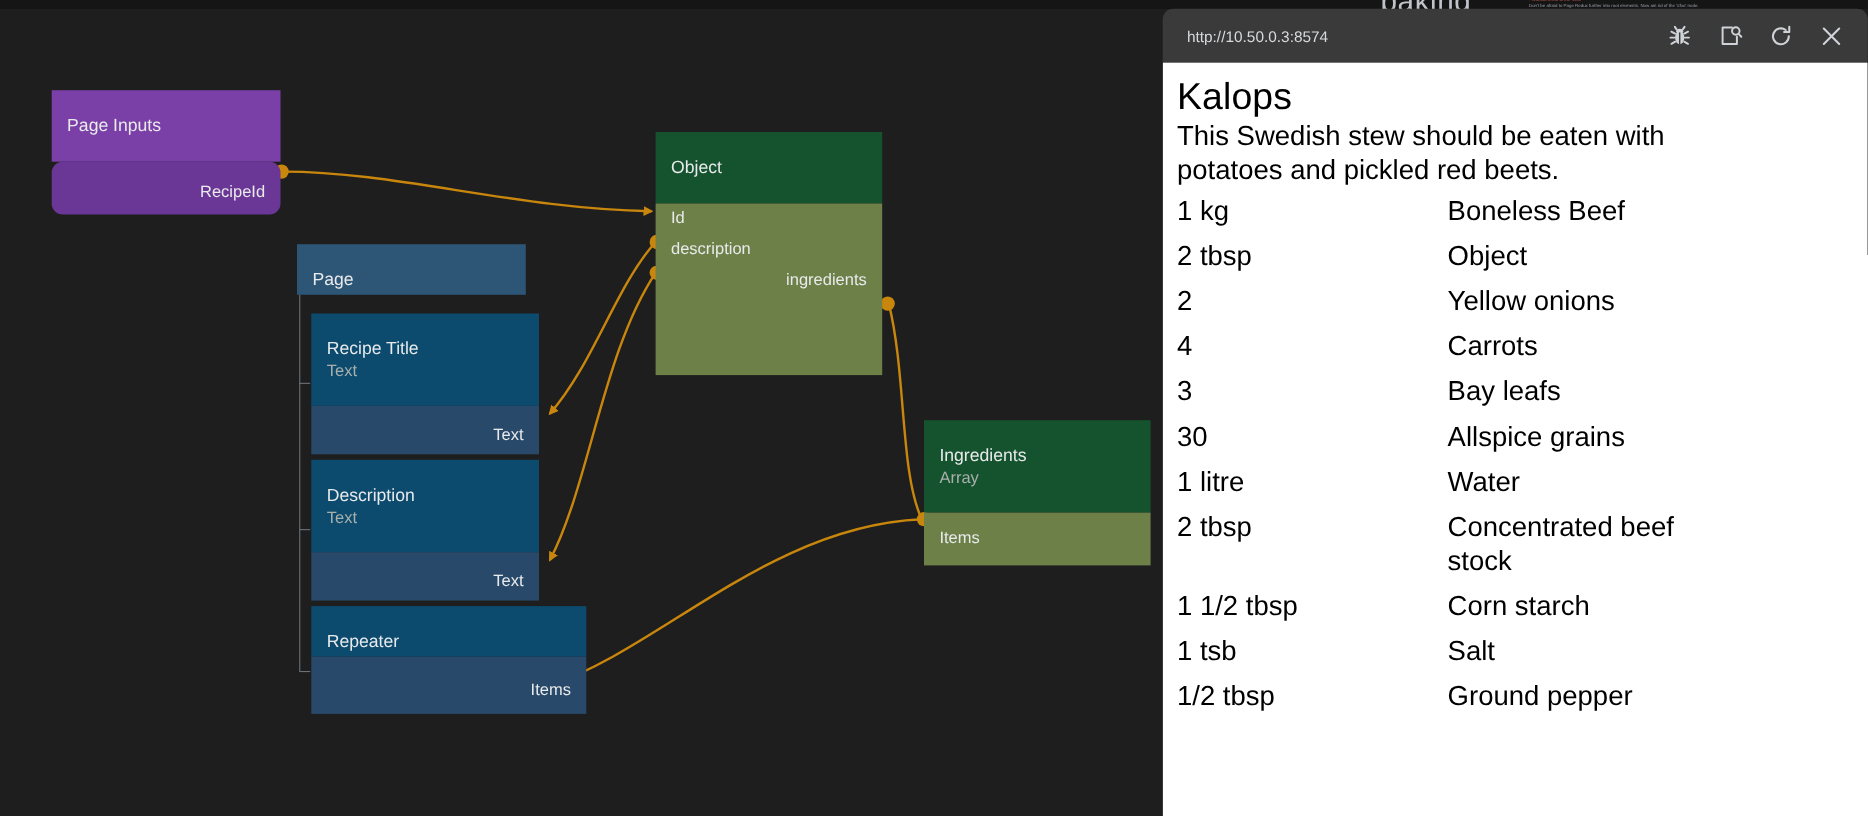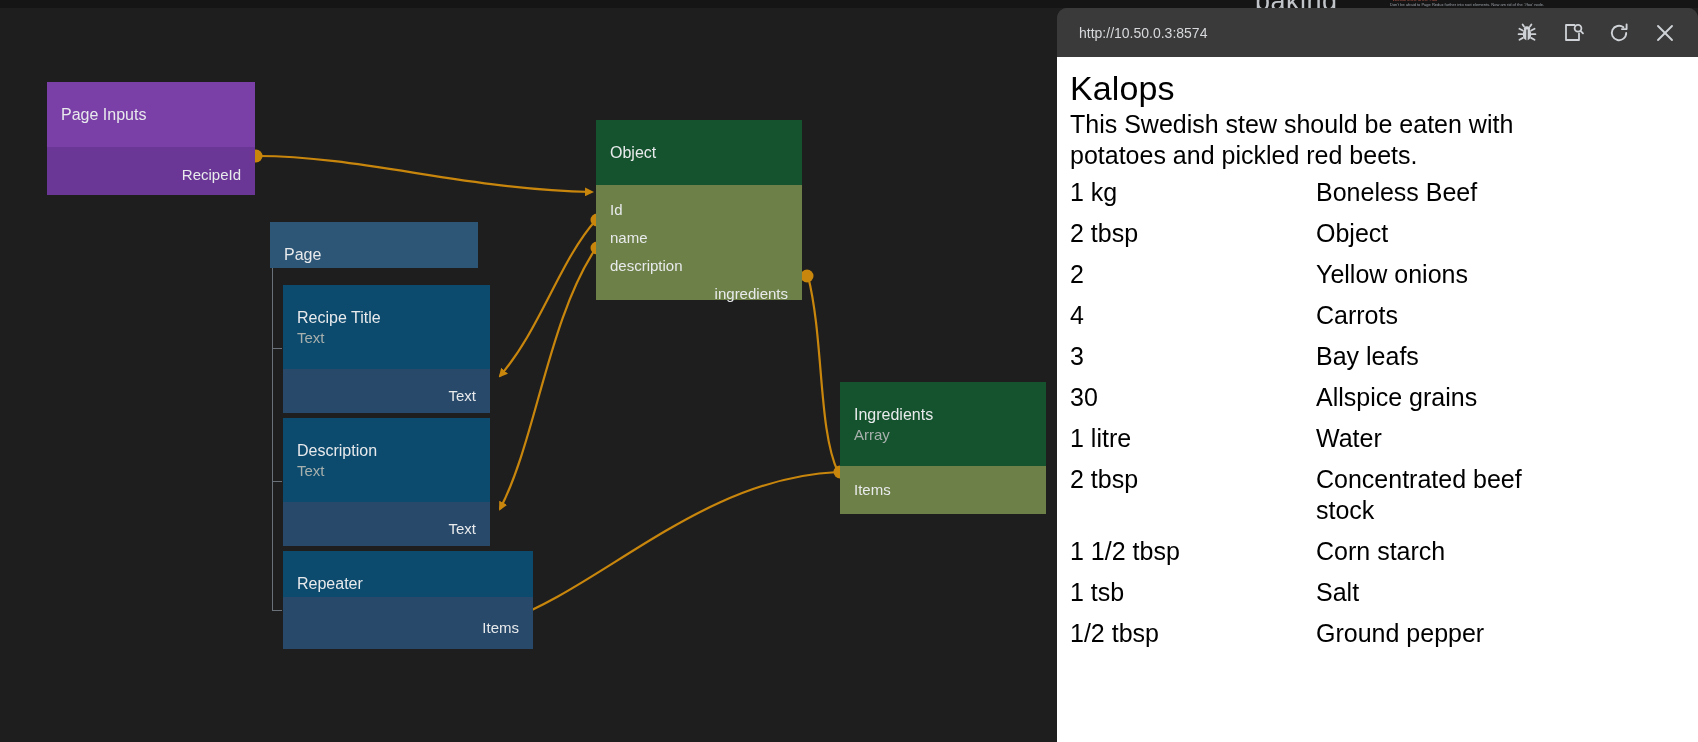--- a/index.html
+++ b/index.html
@@ -210,37 +210,34 @@
       <circle cx="597" cy="220" r="6.5" fill="#c8860d"></circle>
       <circle cx="597" cy="248" r="6.5" fill="#c8860d"></circle>
       <circle cx="807" cy="276" r="6.5" fill="#c8860d"></circle>
       <circle cx="840" cy="472" r="6.5" fill="#c8860d"></circle>
     </svg>
 
     <div class="node node-purple" style="left:47px; top:82px; width:208px;">
       <div class="node-header">
         <span>Page Inputs</span>
       </div>
-      <div class="node-body" style="height:48px;">
+      <div class="node-body" style="height:48px;border-radius:10px;">
         <div class="port-row right" style="padding-top:14px; height:42px; line-height:28px;">
           <span>RecipeId</span>
         </div>
       </div>
     </div>
 
     <div class="node node-green" style="left:596px; top:120px; width:206px;">
       <div class="node-header">
         <span>Object</span>
       </div>
-      <div class="node-body" style="height:115px; padding-top:11px;">
+      <div class="node-body" style="height:156px; ">
         <div class="port-row left">
           <span>Id</span>
-        </div>
-        <div class="port-row left">
-          <span>name</span>
         </div>
         <div class="port-row left">
           <span>description</span>
         </div>
         <div class="port-row right">
           <span>ingredients</span>
         </div>
       </div>
     </div>
 

